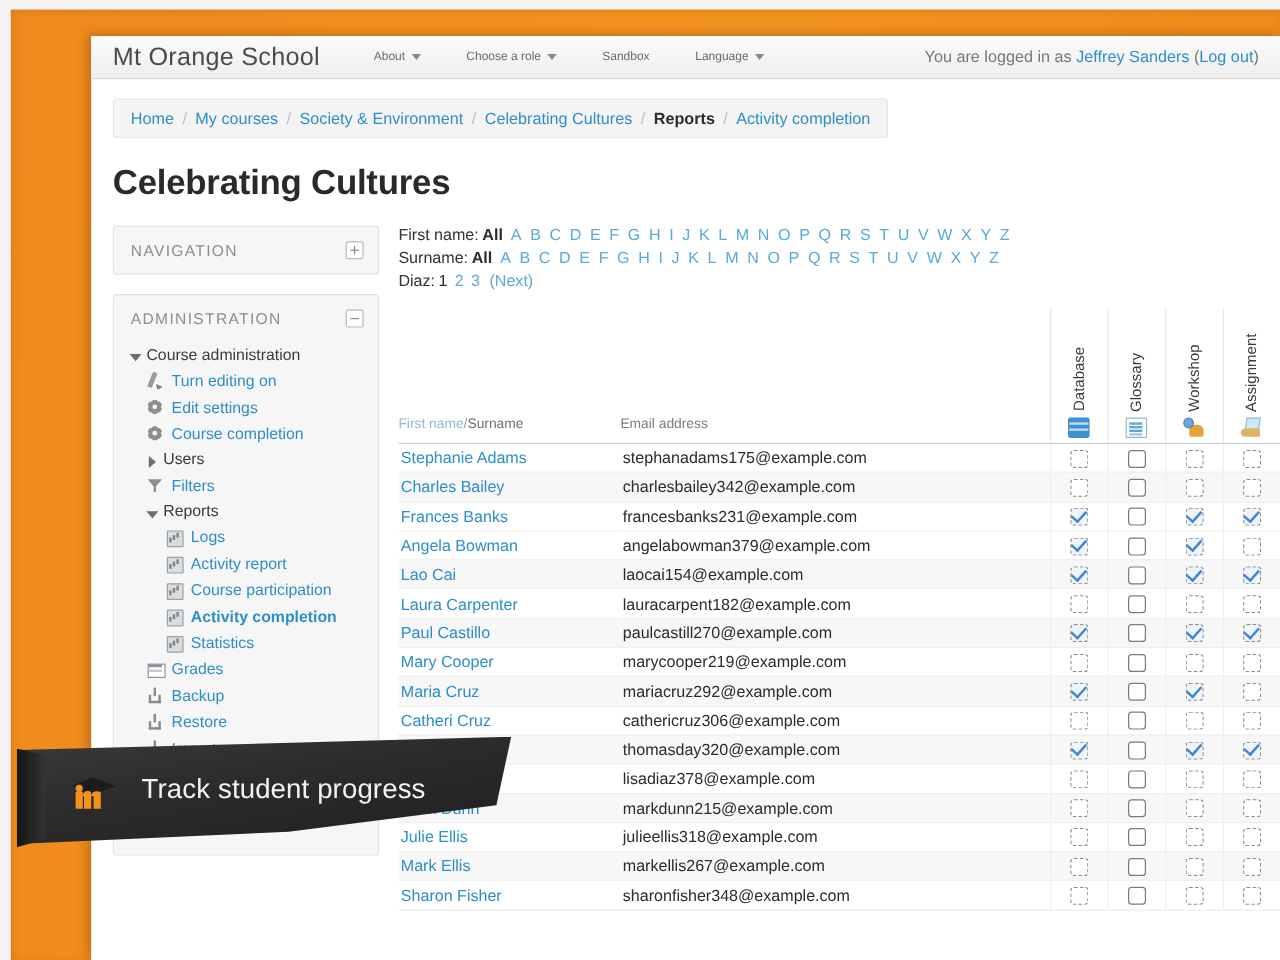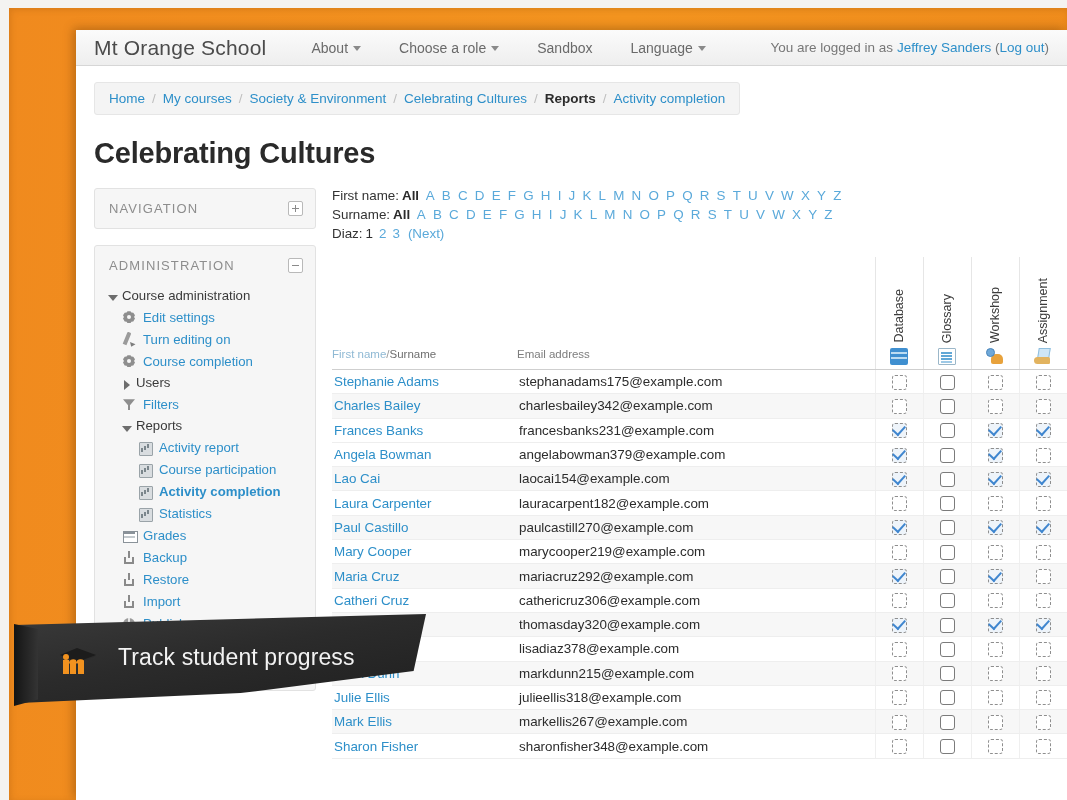--- a/index.html
+++ b/index.html
@@ -64,21 +64,21 @@
   }
   #brand {
     font-size: 21px;
     color: #4b4b4b;
     font-weight: 400;
     letter-spacing: .2px;
     margin-right: 26px;
     white-space: nowrap;
   }
   .nav-item {
-    font-size: 14px;
+    font-size: 10px;
     color: #6a6a6a;
     margin: 0 19px;
     white-space: nowrap;
     cursor: pointer;
   }
   .caret {
     display: inline-block;
     width: 0; height: 0;
     border-left: 4px solid transparent;
     border-right: 4px solid transparent;
@@ -610,42 +610,46 @@
           <div class="block-header">
             <div class="block-title">ADMINISTRATION</div>
             <div class="block-toggle"></div>
           </div>
           <div class="block-body" id="admin-tree">
               <div class="tree-item ti-d1">
                 <span class="arrow down"></span>
                 <span class="lbl plain">Course administration</span>
               </div>
               <div class="tree-item ti-d2">
+                <span class="ico ico-pencil"></span>
+                <span class="lbl">Turn editing on</span>
+              </div>
+              <div class="tree-item ti-d2">
                 <span class="ico ico-gear"></span>
                 <span class="lbl">Edit settings</span>
               </div>
               <div class="tree-item ti-d2">
-                <span class="ico ico-pencil"></span>
-                <span class="lbl">Turn editing on</span>
-              </div>
-              <div class="tree-item ti-d2">
                 <span class="ico ico-gear"></span>
                 <span class="lbl">Course completion</span>
               </div>
               <div class="tree-item ti-d2">
                 <span class="arrow right"></span>
                 <span class="lbl plain">Users</span>
               </div>
               <div class="tree-item ti-d2">
                 <span class="ico ico-funnel"></span>
                 <span class="lbl">Filters</span>
               </div>
               <div class="tree-item ti-d2">
                 <span class="arrow down"></span>
                 <span class="lbl plain">Reports</span>
+              </div>
+              <div class="tree-item ti-d3">
+                <span class="ico ico-report"></span>
+                <span class="lbl">Logs</span>
               </div>
               <div class="tree-item ti-d3">
                 <span class="ico ico-report"></span>
                 <span class="lbl">Activity report</span>
               </div>
               <div class="tree-item ti-d3">
                 <span class="ico ico-report"></span>
                 <span class="lbl">Course participation</span>
               </div>
               <div class="tree-item ti-d3">

